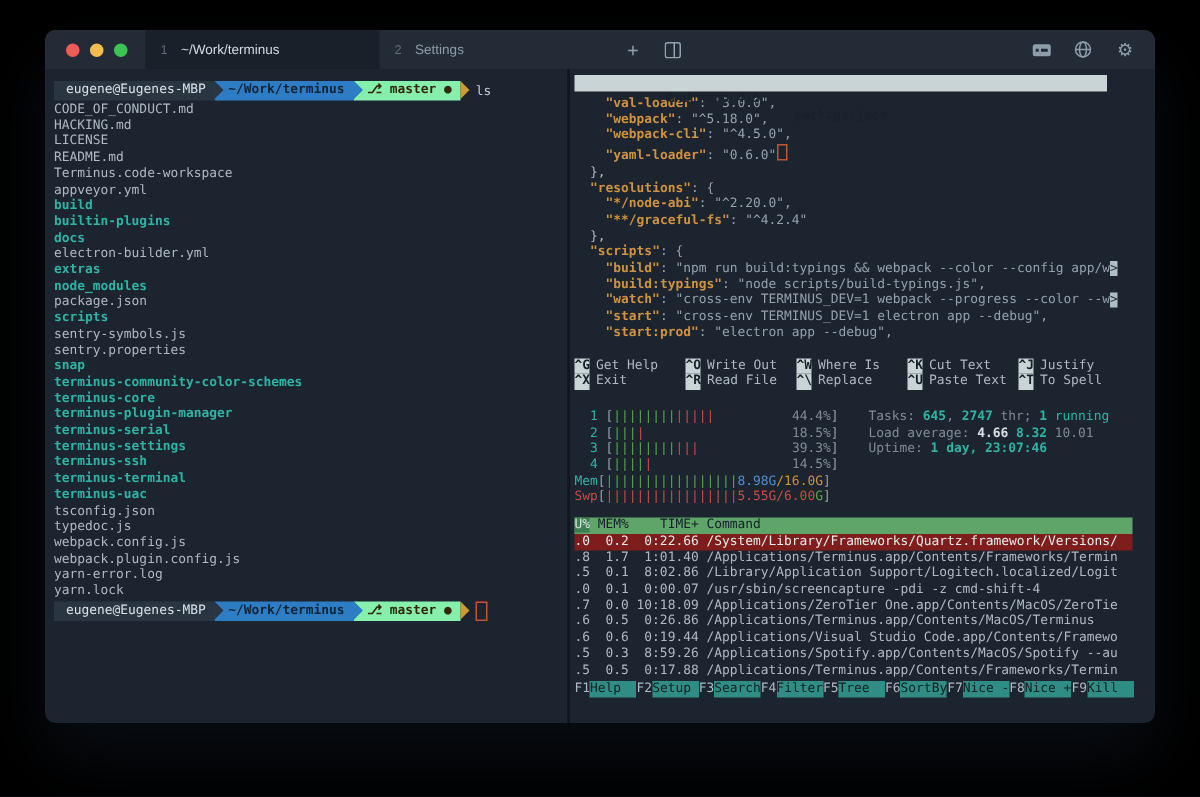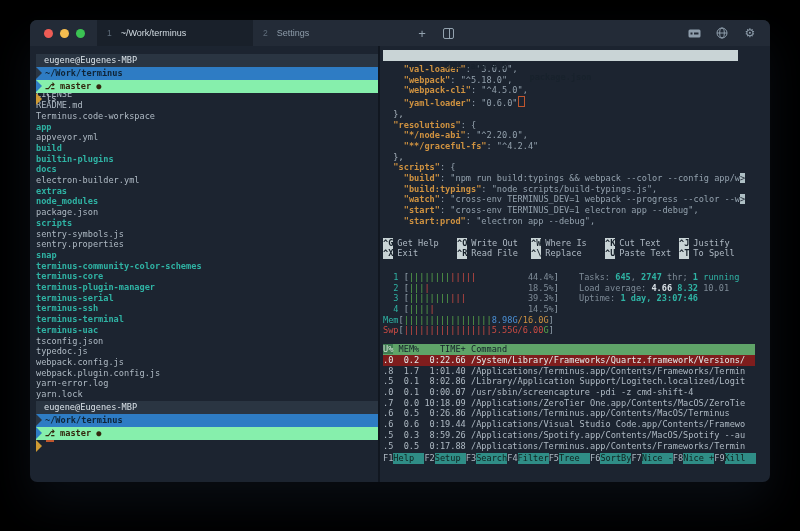--- a/index.html
+++ b/index.html
@@ -27,21 +27,21 @@
   .tk-k{color:#cf9240;font-weight:bold}
   .tk-s{color:#93a1ad}.tk-p{color:#93a1ad}
   .tk-t{color:#2fb3a4}.tk-tb{color:#2fb3a4;font-weight:bold}
   .tk-w{color:#d9e1e6;font-weight:bold}
   .tk-g{color:#57a64a}.tk-r{color:#cc4b43}.tk-b{color:#4a8fd4}.tk-y{color:#cf9240}
   .tk-wrap{background:#aebfc4;color:#1c2430}
   .tk-cur{display:inline-block;width:5px;height:9px;border:1px solid #c0562e;vertical-align:-1px;}
   .dir{color:#2fb3a4;font-weight:bold}
   .file{color:#aeb9c3}
   
-  .prompt{display:flex;height:13px;margin:1px 0 1px 0;flex-direction:column;}
+  .prompt{display:flex;align-items:center;height:13px;margin:1px 0 1px 0;}
   .pseg{position:relative;height:13px;line-height:13px;font-family:"DejaVu Sans Mono",monospace;font-size:8.6px;padding:0 6px;}
   .pseg .arrow{position:absolute;right:-6px;top:0;width:0;height:0;border-top:6.5px solid transparent;
     border-bottom:6.5px solid transparent;border-left:6px solid #000;z-index:3;}
   .seg-user{background:#2a3542;color:#d9e1e7;z-index:3;padding-left:8px;}
   .seg-user .arrow{border-left-color:#2a3542;}
   .seg-path{background:#2e7cc4;color:#0f2437;font-weight:bold;z-index:2;padding-left:9px;}
   .seg-path .arrow{border-left-color:#2e7cc4;}
   .seg-git{background:#86efac;color:#33270d;font-weight:bold;z-index:1;padding-left:9px;}
   .seg-git .arrow{border-left-color:#cf9a33;}
   .prompt .cmd{margin-left:10px;font-family:"DejaVu Sans Mono",monospace;font-size:8.6px;color:#c6d0d8;}
@@ -131,37 +131,37 @@
             <span class="arrow"></span>
           </span>
         <span class="cmd">ls</span>
       </div>
       <div id="listing">
           <div class="tl"><span class="file">CODE_OF_CONDUCT.md</span></div>
           <div class="tl"><span class="file">HACKING.md</span></div>
           <div class="tl"><span class="file">LICENSE</span></div>
           <div class="tl"><span class="file">README.md</span></div>
           <div class="tl"><span class="file">Terminus.code-workspace</span></div>
-          <div class="tl"><span class="dir">app</span></div>
           <div class="tl"><span class="file">appveyor.yml</span></div>
           <div class="tl"><span class="dir">build</span></div>
           <div class="tl"><span class="dir">builtin-plugins</span></div>
           <div class="tl"><span class="dir">docs</span></div>
           <div class="tl"><span class="file">electron-builder.yml</span></div>
           <div class="tl"><span class="dir">extras</span></div>
           <div class="tl"><span class="dir">node_modules</span></div>
           <div class="tl"><span class="file">package.json</span></div>
           <div class="tl"><span class="dir">scripts</span></div>
           <div class="tl"><span class="file">sentry-symbols.js</span></div>
           <div class="tl"><span class="file">sentry.properties</span></div>
           <div class="tl"><span class="dir">snap</span></div>
           <div class="tl"><span class="dir">terminus-community-color-schemes</span></div>
           <div class="tl"><span class="dir">terminus-core</span></div>
           <div class="tl"><span class="dir">terminus-plugin-manager</span></div>
           <div class="tl"><span class="dir">terminus-serial</span></div>
+          <div class="tl"><span class="dir">terminus-settings</span></div>
           <div class="tl"><span class="dir">terminus-ssh</span></div>
           <div class="tl"><span class="dir">terminus-terminal</span></div>
           <div class="tl"><span class="dir">terminus-uac</span></div>
           <div class="tl"><span class="file">tsconfig.json</span></div>
           <div class="tl"><span class="file">typedoc.js</span></div>
           <div class="tl"><span class="file">webpack.config.js</span></div>
           <div class="tl"><span class="file">webpack.plugin.config.js</span></div>
           <div class="tl"><span class="file">yarn-error.log</span></div>
           <div class="tl"><span class="file">yarn.lock</span></div>
         </div>

